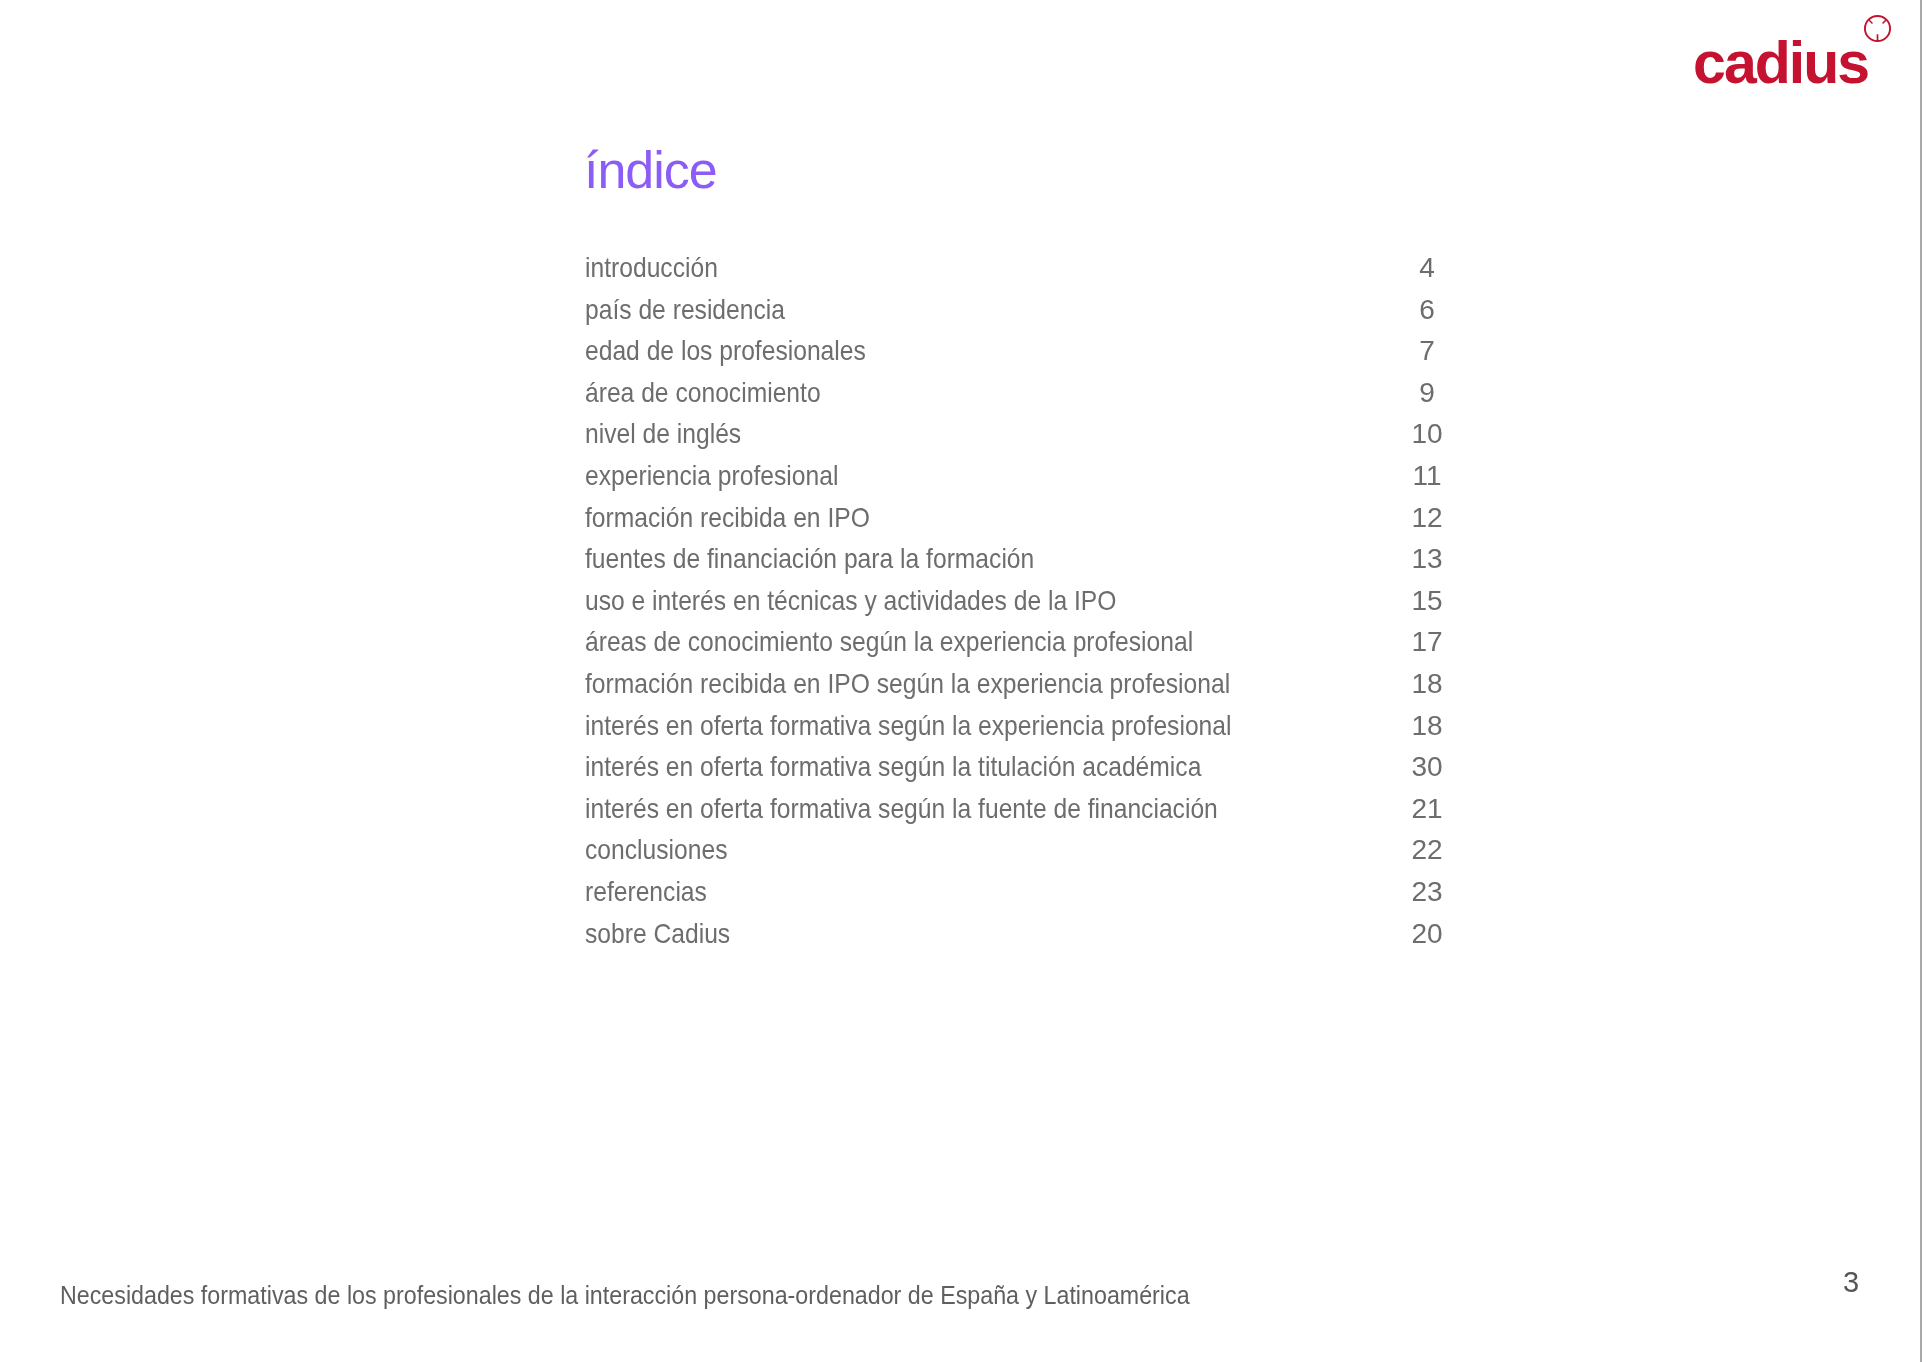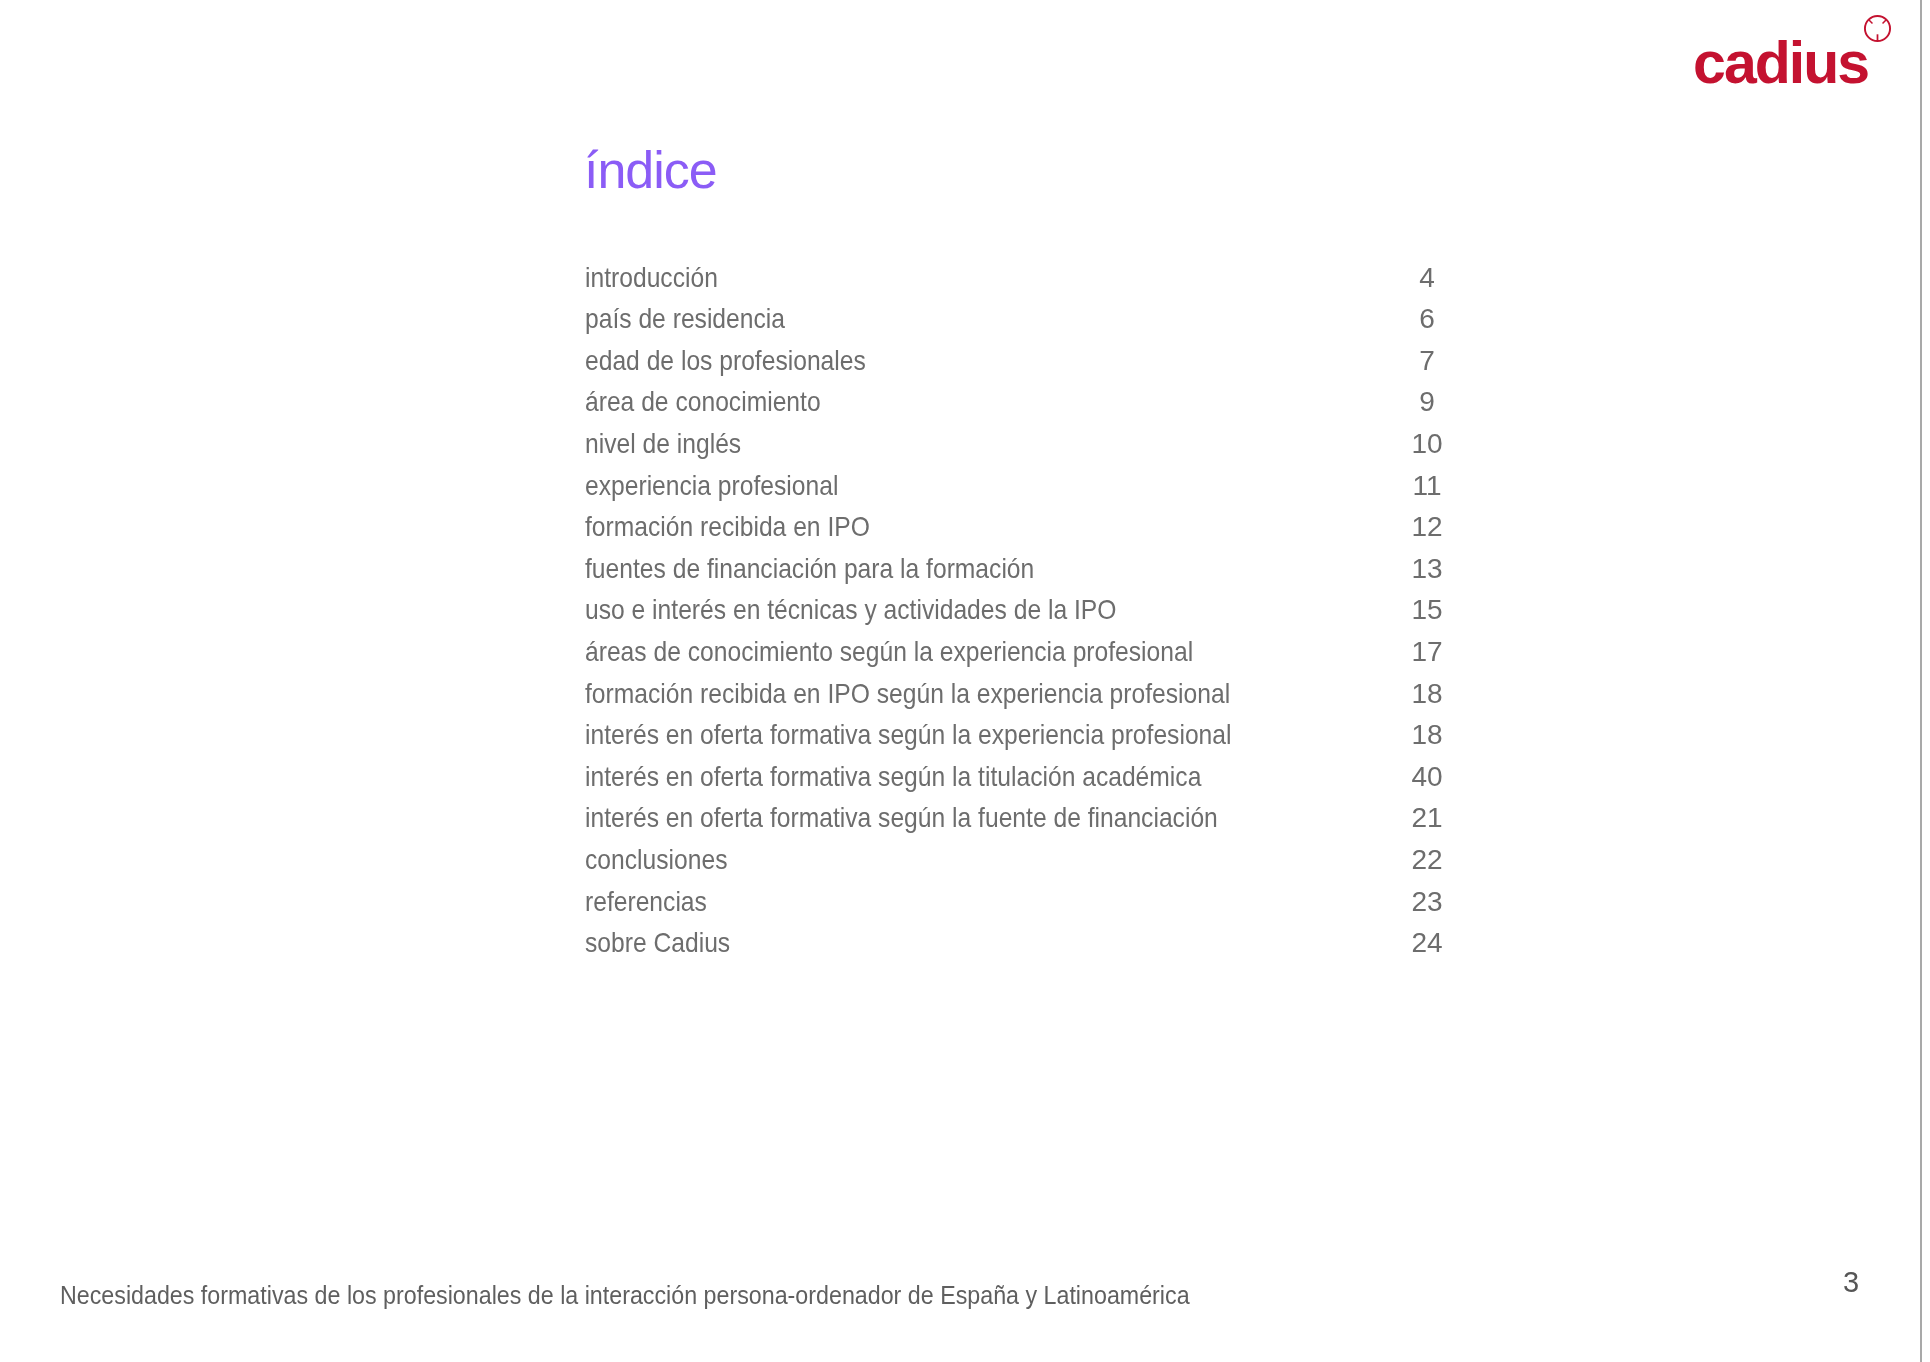--- a/index.html
+++ b/index.html
@@ -62,21 +62,21 @@
 
   
   .toc {
     position: absolute;
     left: 585px;
     top: 252px;
     width: 878px;
   }
   .toc-row {
     display: flex;
-    align-items: flex-end;
+    align-items: flex-start;
     height: 41.6px;
   }
   .toc-label {
     flex: 1;
     font-size: 28px;
     color: #6d6d6d;
     white-space: nowrap;
     transform: scaleX(0.88);
     transform-origin: 0 50%;
   }
@@ -186,38 +186,38 @@
     <span class="toc-page">18</span>
   </div>
 
   <div class="toc-row">
     <span class="toc-label">interés en oferta formativa según la experiencia profesional</span>
     <span class="toc-page">18</span>
   </div>
 
   <div class="toc-row">
     <span class="toc-label">interés en oferta formativa según la titulación académica</span>
-    <span class="toc-page">40</span>
+    <span class="toc-page">30</span>
   </div>
 
   <div class="toc-row">
     <span class="toc-label">interés en oferta formativa según la fuente de financiación</span>
     <span class="toc-page">21</span>
   </div>
 
   <div class="toc-row">
     <span class="toc-label">conclusiones</span>
     <span class="toc-page">22</span>
   </div>
 
   <div class="toc-row">
     <span class="toc-label">referencias</span>
     <span class="toc-page">23</span>
   </div>
 
   <div class="toc-row">
     <span class="toc-label">sobre Cadius</span>
-    <span class="toc-page">24</span>
+    <span class="toc-page">20</span>
   </div>
 </div>
 
 <div class="footer-text">Necesidades formativas de los profesionales de la interacción persona-ordenador de España y Latinoamérica</div>
 <div class="page-number">3</div>
 
 </body></html>

